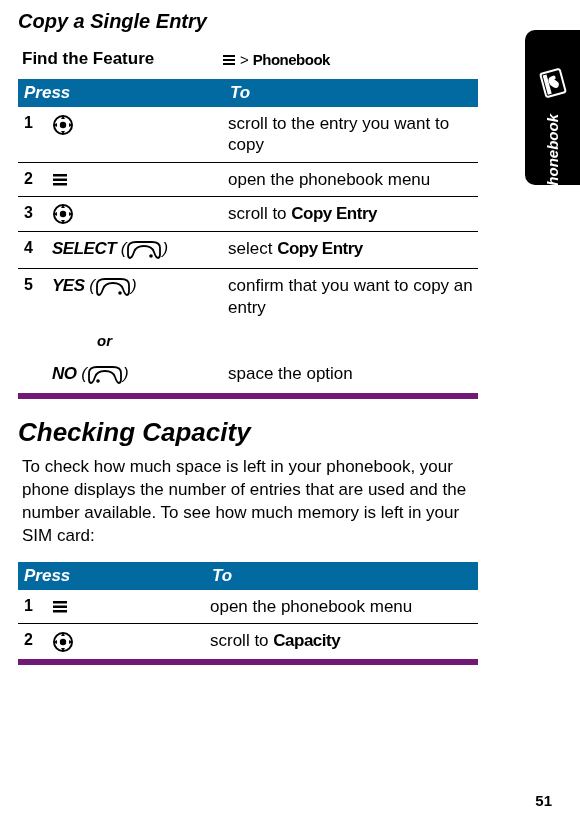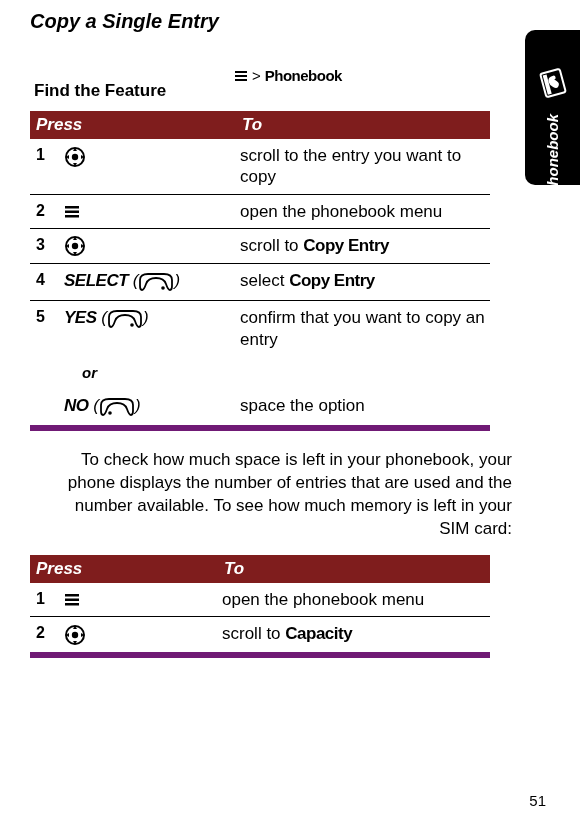--- a/index.html
+++ b/index.html
@@ -6,21 +6,21 @@
     margin: 0;
     padding: 0;
     font-family: Arial, Helvetica, sans-serif;
     background: #fff;
     width: 580px;
     height: 819px;
     position: relative;
     overflow: hidden;
   }
   .page {
-    padding: 10px 60px 10px 30px;
+    padding: 10px 60px 10px 18px;
   }
   .tab-block {
     position: absolute;
     right: 0;
     top: 30px;
     width: 55px;
     height: 155px;
     background: #000;
     border-radius: 10px 0 0 10px;
     display: flex;
@@ -50,42 +50,41 @@
   .feature-row {
     display: flex;
     align-items: center;
     padding: 6px 4px 10px 4px;
   }
   .find-feature {
     font-weight: 900;
     font-size: 17px;
     font-family: Arial, Helvetica, sans-serif;
     flex: 0 0 200px;
-    margin-top: 32px;
   }
   .breadcrumb {
     display: flex;
     align-items: center;
     gap: 4px;
     font-size: 14px;
   }
   .breadcrumb .phonebook-word {
     font-family: "Arial Narrow", Arial, sans-serif;
     font-weight: bold;
     font-stretch: condensed;
     letter-spacing: -0.5px;
     font-size: 15px;
   }
   table {
     border-collapse: collapse;
     width: 460px;
     margin-bottom: 18px;
   }
   table thead th {
-    background: #7f1d1d;
+    background: #0369a1;
     color: #fff;
     text-align: left;
     font-style: italic;
     font-weight: bold;
     font-size: 17px;
     padding: 4px 6px;
   }
   table tbody td {
     border-bottom: 1px solid #000;
     padding: 6px 4px 6px 4px;
@@ -111,40 +110,40 @@
   .narrow-bold {
     font-family: "Arial Narrow", Arial, sans-serif;
     font-weight: bold;
     font-stretch: condensed;
     letter-spacing: -0.5px;
     display: inline;
   }
   .or-text {
     font-weight: bold;
     font-size: 15px;
+    margin-left: 27px;
   }
   h1.section {
     font-style: italic;
     font-weight: 900;
     font-size: 26px;
     margin: 14px 0 8px 0;
     font-family: Arial, Helvetica, sans-serif;
   }
   p.body {
     font-size: 17px;
     line-height: 1.35;
-    margin: 4px 0 14px 12px;
+    margin: 4px 0 14px 4px;
     width: 470px;
-    text-align: right;
   }
   .page-num {
     position: absolute;
     bottom: 10px;
-    right: 34px;
-    font-weight: normal;
+    right: 28px;
+    font-weight: bold;
     font-size: 15px;
   }
   .icon-inline {
     vertical-align: middle;
     display: inline-block;
   }
   .paren { font-size:17px; }
 </style>
 </head>
 <body>
@@ -241,20 +240,21 @@
           <td class="num"></td>
           <td class="press"><span class="narrow-bold">NO</span> <span class="paren">(</span><span><svg class="icon-inline" width="36" height="24" viewBox="0 0 36 24">
                 <path d="M4 20 Q2 20 2 16 L2 10 Q2 4 10 4 L26 4 Q34 4 34 10 L34 16 Q34 20 32 20 Q30 20 28 14 Q26 8 18 8 Q10 8 8 14 Q6 20 4 20 Z" fill="none" stroke="#000" stroke-width="1.8"></path>
                 <circle cx="11" cy="18" r="1.8" fill="#000"></circle>
               </svg></span><span class="paren">)</span></td>
           <td><span>space the option</span></td>
         </tr>
       </tbody>
   </table>
 
+  <h1 class="section">Checking Capacity</h1>
 
   <p class="body">To check how much space is left in your phonebook, your phone displays the number of entries that are used and the number available. To see how much memory is left in your SIM card:</p>
 
   <table>
     <thead>
       <tr>
         <th colspan="2">Press</th>
         <th>To</th>
       </tr>
     </thead>

